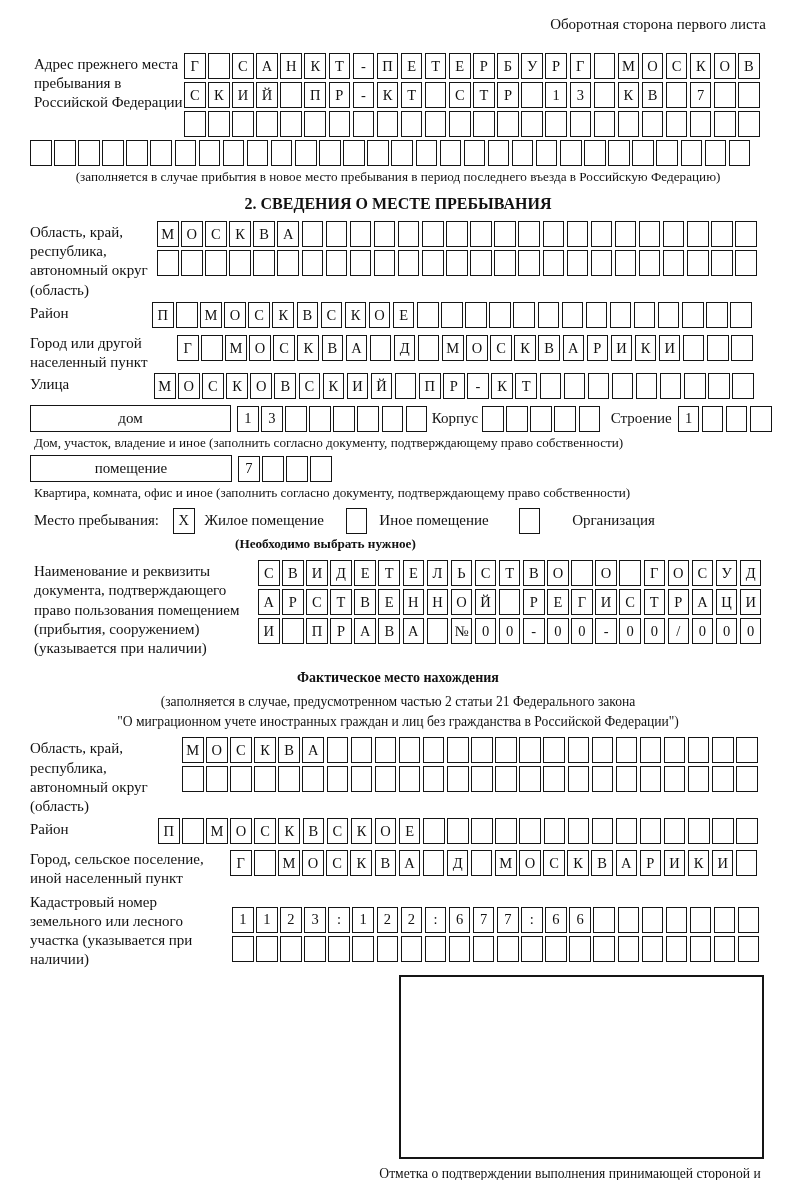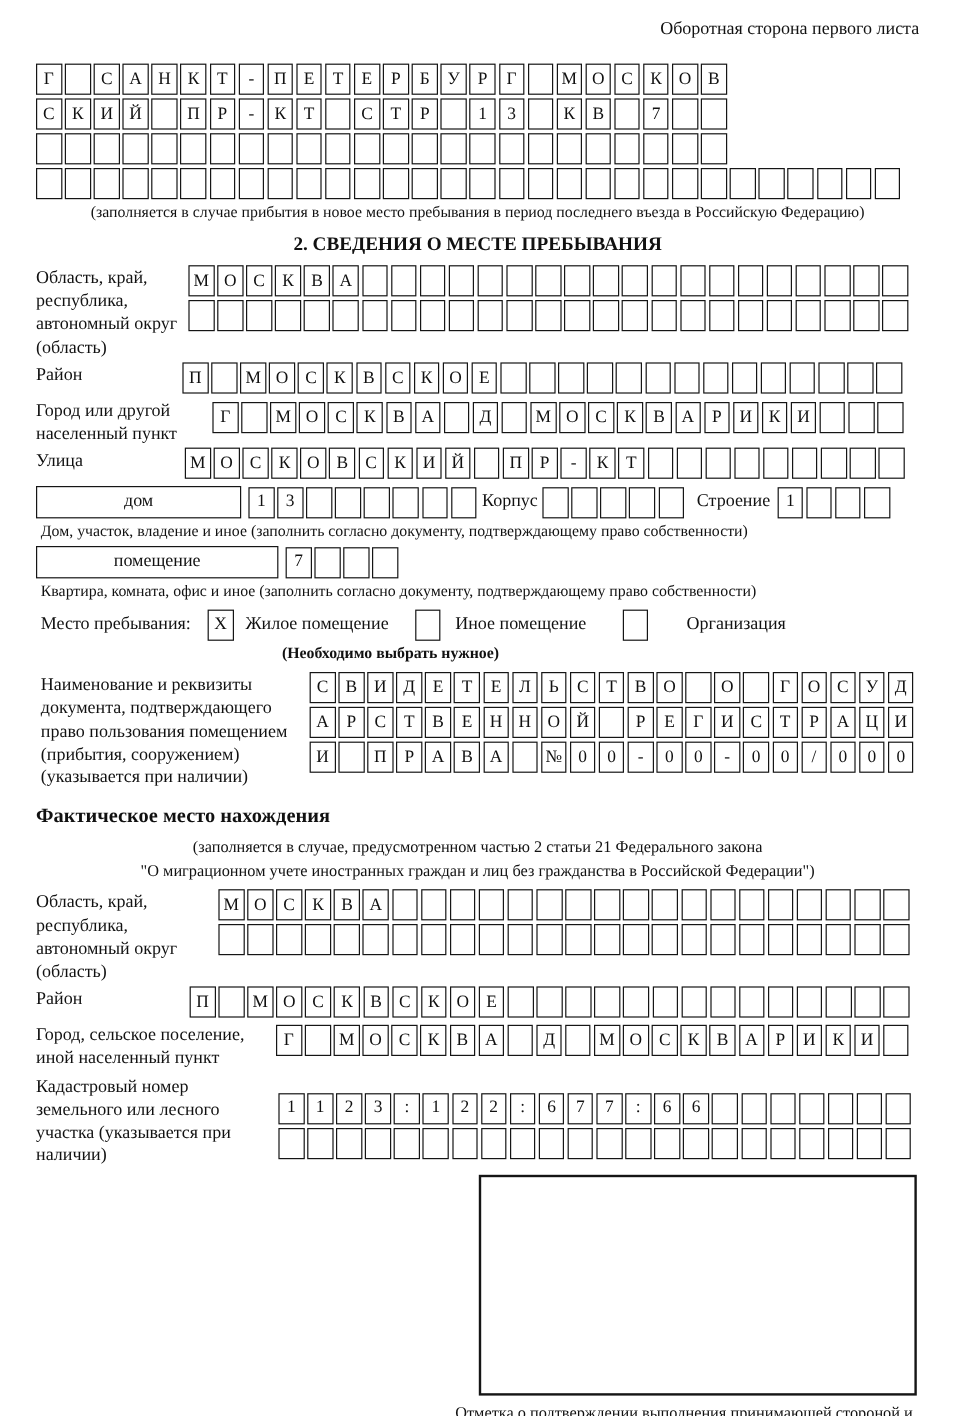--- a/index.html
+++ b/index.html
@@ -14,41 +14,42 @@
   .lbl{flex-shrink:0;font-size:15px;line-height:1.28;padding-top:2px;}
   .cellcol{display:flex;flex-direction:column;}
   .cellrow{display:flex;flex-wrap:nowrap;margin-bottom:3px;height:26px;}
   .cell{
     box-sizing:border-box;display:inline-flex;align-items:center;justify-content:center;
     width:21.5px;height:26px;border:1.7px solid #151515;margin-right:2.6px;
     font-size:14.5px;line-height:1;flex-shrink:0;
   }
   .caption{font-size:13.2px;text-align:center;margin:3px 0 2px 0;}
   .sec-title{font-size:16px;font-weight:bold;text-align:center;margin:10px 0 8px 0;}
-  .sub-title{font-size:17px;font-weight:bold;margin:12px 0 6px 0;}
+  .sub-title{font-size:14px;font-weight:bold;text-align:center;margin:12px 0 6px 0;}
   .note-center{font-size:13.6px;text-align:center;line-height:1.45;}
   .wide-box{
     box-sizing:border-box;border:1.7px solid #151515;height:27px;
     display:flex;align-items:center;justify-content:center;font-size:15px;flex-shrink:0;
   }
   .inline-lbl{font-size:15px;line-height:27px;white-space:nowrap;}
   .stamp-wrap{display:flex;flex-direction:column;align-items:flex-end;margin-top:6px;}
   .stamp-box{box-sizing:border-box;width:365px;height:184px;border:2px solid #151515;margin-right:2px;}
   .stamp-caption{width:392px;font-size:13.6px;text-align:center;line-height:1.4;margin-top:5px;}
   .chk-row{display:flex;align-items:center;margin-top:6px;}
   .chk-row .cell{margin-right:0;}
 </style>
 </head>
 <body>
 
 <div class="page">
 
   <div class="hdr-right">Оборотная сторона первого листа</div>
 
   <div class="frow">
+    <div class="lbl" style="width:150px;padding-left:4px;">Адрес прежнего места пребывания в Российской Федерации</div>
     <div class="cellcol">
       <div class="cellrow">
           <span class="cell">Г</span>
           <span class="cell"></span>
           <span class="cell">С</span>
           <span class="cell">А</span>
           <span class="cell">Н</span>
           <span class="cell">К</span>
           <span class="cell">Т</span>
           <span class="cell">-</span>
@@ -305,21 +306,21 @@
         <span class="cell"></span>
         <span class="cell"></span>
         <span class="cell"></span>
         <span class="cell"></span>
         <span class="cell"></span>
         <span class="cell"></span>
       </div>
   </div>
 
   <div class="frow" style="margin-top:3px;align-items:center;">
-    <div class="wide-box" style="width:171px;margin-right:6px;">дом</div>
+    <div class="wide-box" style="width:201px;margin-right:6px;">дом</div>
     <div class="cellrow" style="margin-bottom:0;">
         <span class="cell">1</span>
         <span class="cell">3</span>
         <span class="cell"></span>
         <span class="cell"></span>
         <span class="cell"></span>
         <span class="cell"></span>
         <span class="cell"></span>
         <span class="cell"></span>
       </div>

